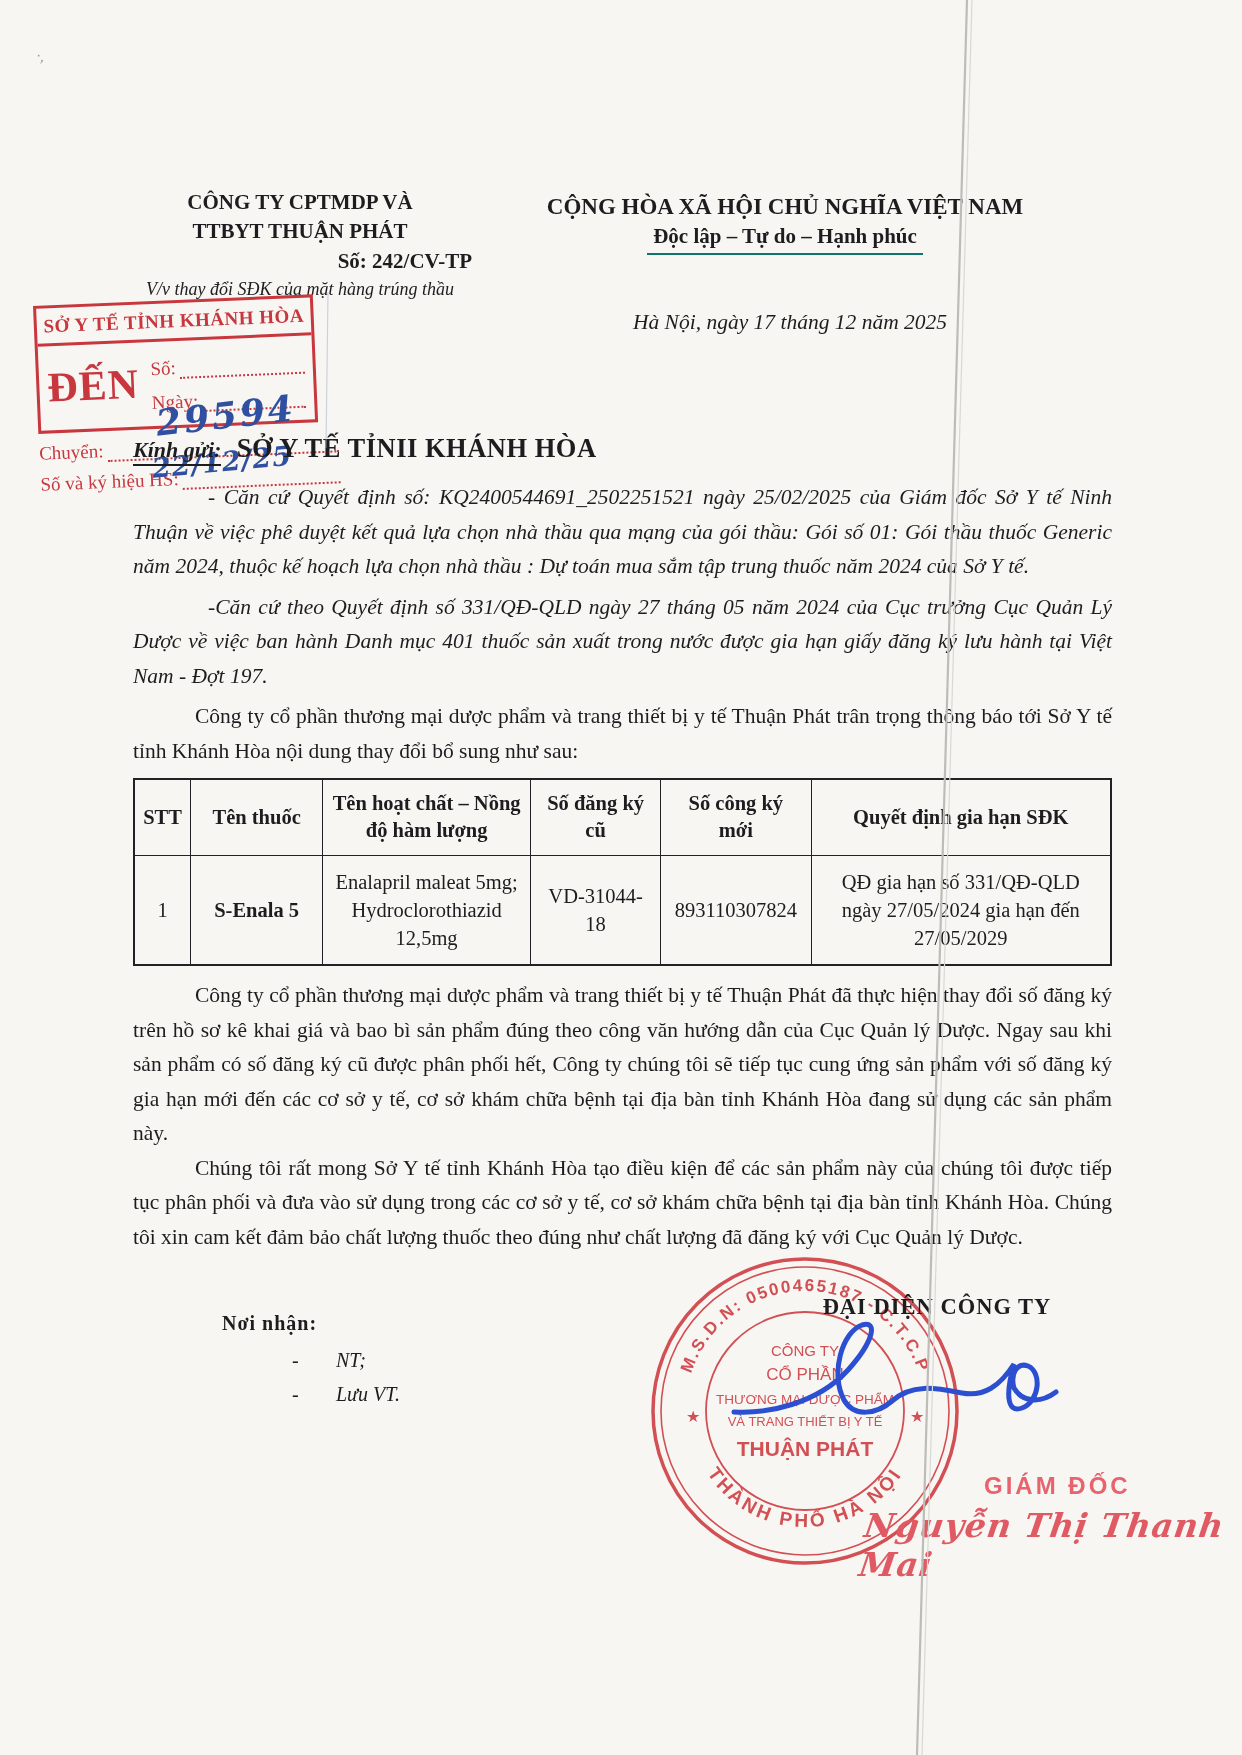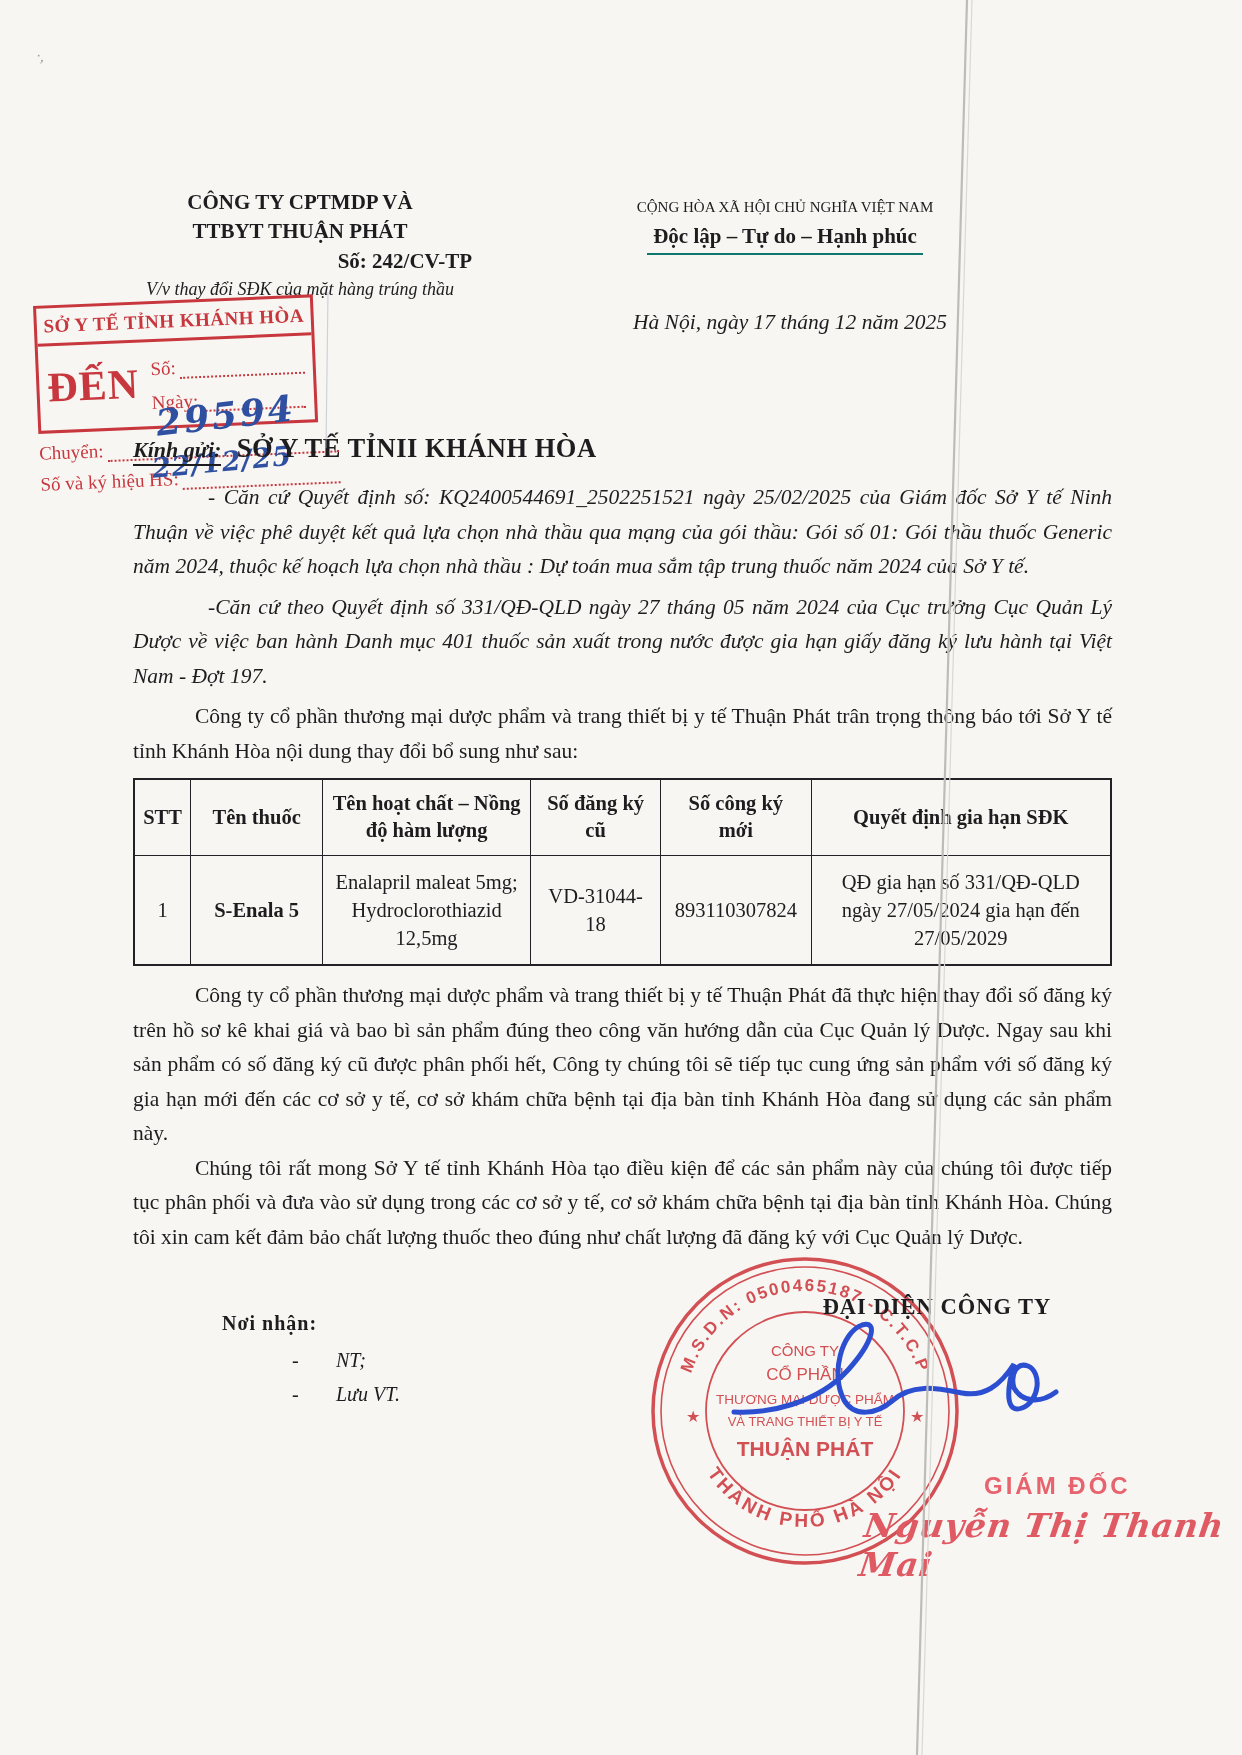--- a/index.html
+++ b/index.html
@@ -7,21 +7,21 @@
         font-family:"Liberation Serif","DejaVu Serif",serif;color:#1d1d1f;}
   [data-name]{box-sizing:border-box;}
 
   
   .company-block{position:absolute;left:128px;top:188px;width:344px;text-align:center;}
   .company-line{font-weight:bold;font-size:21px;line-height:29px;}
   .company-number{font-weight:bold;font-size:21px;line-height:30px;text-align:right;}
   .company-subject{font-style:italic;font-size:18px;line-height:26px;}
 
   .national-block{position:absolute;left:540px;top:192px;width:490px;text-align:center;}
-  .national-line1{font-weight:normal;font-size:15px;line-height:30px;}
+  .national-line1{font-weight:bold;font-size:23px;line-height:30px;}
   .national-line2{display:inline-block;font-weight:bold;font-size:21px;line-height:28px;
                   border-bottom:2px solid #0f766e;padding:0 6px 3px 6px;}
 
   .date-line{position:absolute;left:555px;top:310px;width:470px;text-align:center;
              font-style:italic;font-size:21.5px;}
 
   
   .received{position:absolute;left:33px;top:306px;width:280px;color:#c8373d;
             transform:rotate(-2.4deg);transform-origin:top left;z-index:1;}
   .received .box{border:3px solid currentColor;background:transparent;}

